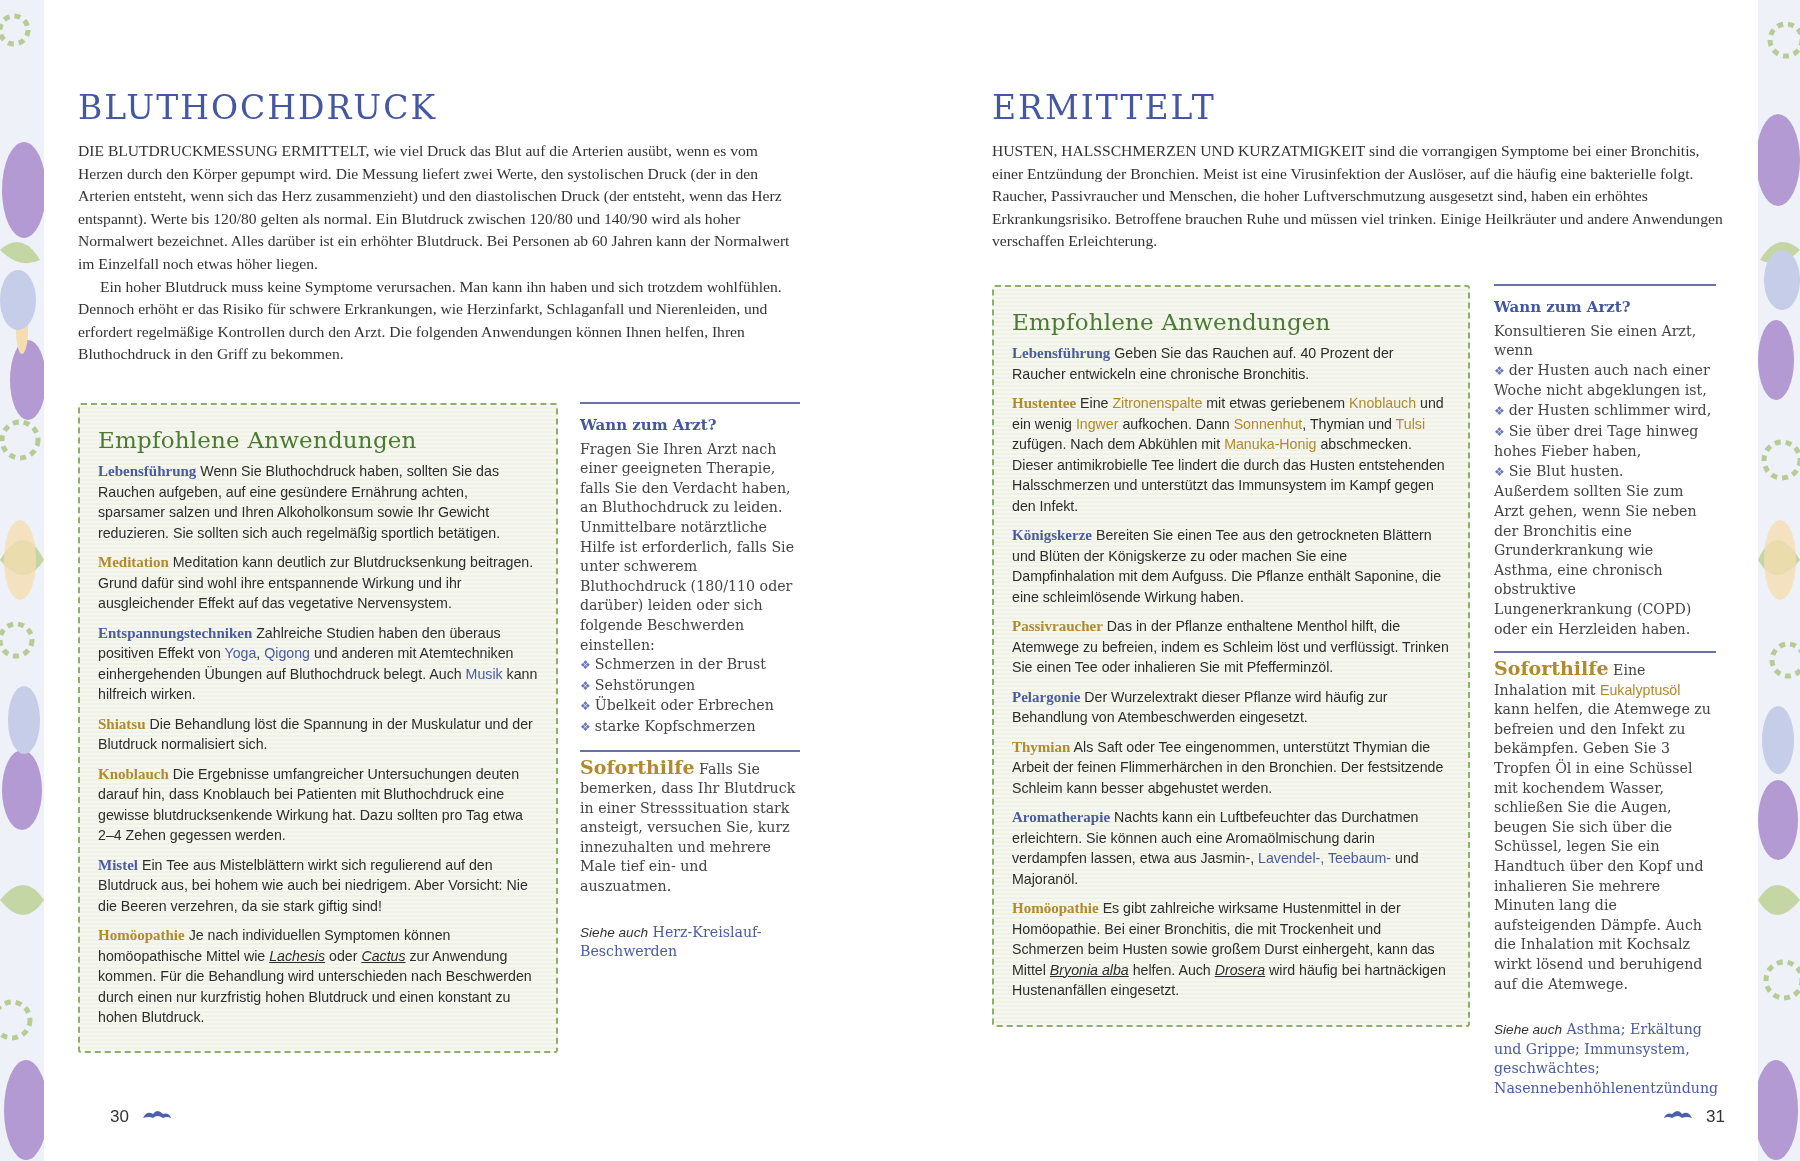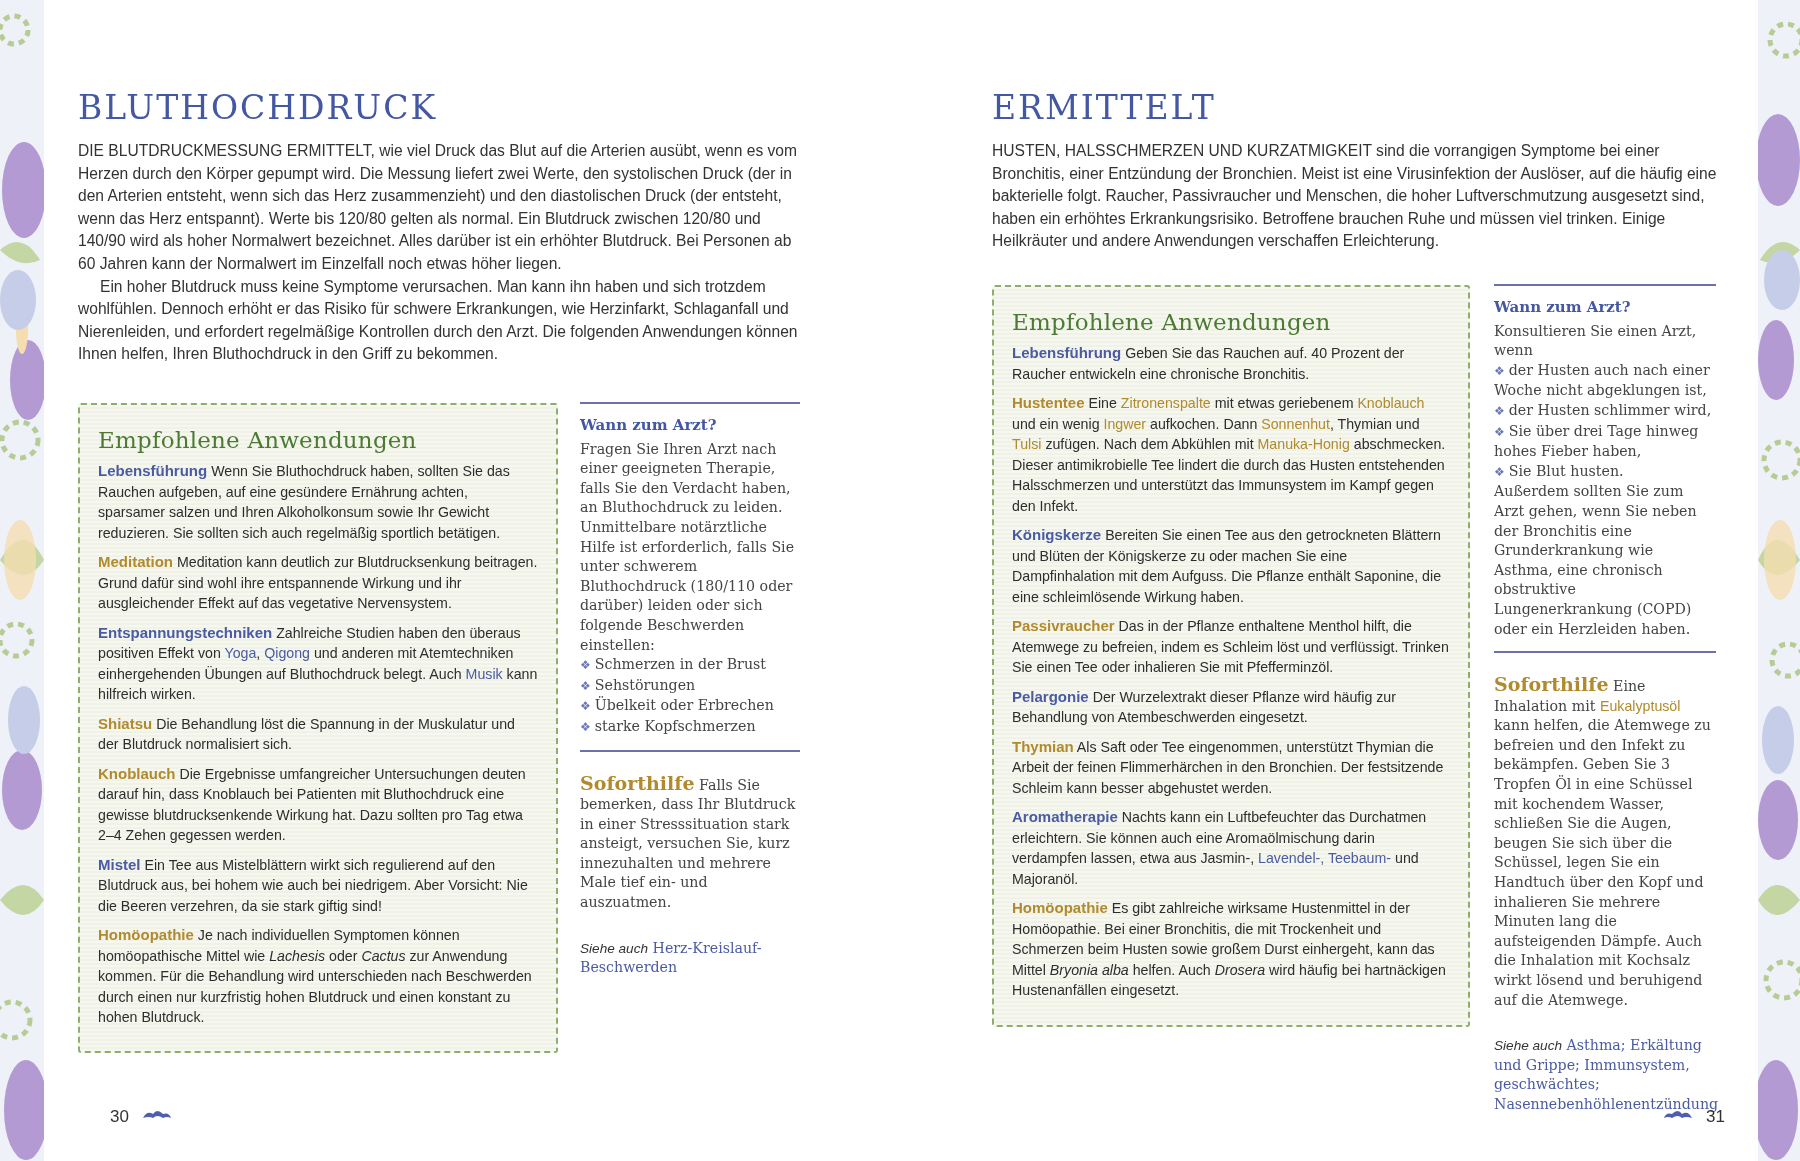--- a/index.html
+++ b/index.html
@@ -14,42 +14,42 @@
 
   .page { position: absolute; top: 0; height: 1161px; }
   .page.left { left: 78px; width: 730px; }
   .page.right { left: 992px; width: 730px; }
 
   h1.title { position: absolute; top: 88px; left: 0; font-family: "DejaVu Serif", serif; font-weight: normal;
     font-size: 33px; letter-spacing: 2px; color: #4457a3; }
 
   .intro { position: absolute; top: 140px; left: 0; width: 720px; font-family: "Liberation Sans", sans-serif;
     font-size: 15.6px; line-height: 22.6px; color: #333; }
-  .intro p { margin: 0; }
+  .intro p { margin: 0; font-family: Liberation Serif, serif; }
   .intro p + p { text-indent: 22px; }
 
   .box { position: absolute; background: #f3f5ea; border: 2px dashed #8daf6b; border-radius: 3px;
     padding: 22px 18px 16px 18px;
     background-image: repeating-linear-gradient(0deg, rgba(255,255,255,0.25) 0 2px, rgba(0,0,0,0.012) 2px 4px); }
   .box h2 { font-family: "DejaVu Serif", serif; font-weight: normal; color: #4c7a34; font-size: 23px; margin-bottom: 8px; letter-spacing: 0.2px; }
   .entry { font-size: 14.2px; line-height: 20.5px; color: #2d2d2d; margin-bottom: 9px; }
-  .entry .term { font-family: Liberation Sans, sans-serif; font-weight: bold; font-size: 15px; }
+  .entry .term { font-family: Liberation Serif, serif; font-weight: bold; font-size: 15px; }
   .term.blue { color: #4a5ba2; }
   .term.gold { color: #b08a2c; }
   .kw-gold { color: #b08a2c; }
   .kw-blue { color: #4a5ba2; }
-  i { font-style: italic; }
+  i { font-style: italic; text-decoration: underline; }
 
   .side { position: absolute; font-family: "DejaVu Serif", serif; font-size: 14.2px; line-height: 19.6px; color: #444; }
   .side .rule { height: 2px; background: #6a72a8; margin-bottom: 12px; }
   .side h3 { font-family: "DejaVu Serif", serif; font-weight: bold; font-size: 15px; color: #4457a3; margin-bottom: 4px; }
   .side ul { list-style: none; }
   .side li .bullet { color: #6a78b8; margin-right: 4px; font-size: 12px; }
   .side .rule.bottom { margin: 12px 0 0 0; }
-  .side .sofort { margin-top: 22px; }
+  .side .sofort { margin-top: 6px; }
   .side .sofort .s-term { font-weight: bold; color: #b08a2c; font-size: 19px; }
   .side .seealso { margin-top: 26px; }
   .side .seealso .sa-label { font-family: "Liberation Sans", sans-serif; font-style: italic; color: #333; font-size: 13.6px; }
   .side .seealso .sa-links { color: #4a5ba2; }
 
   .pagenum { position: absolute; top: 1106px; font-family: "Liberation Sans", sans-serif; font-size: 17px; color: #333; display: flex; align-items: center; gap: 12px; }
   .ornament { color: #4e5fae; font-size: 18px; }
 </style>
 </head>
 <body>

